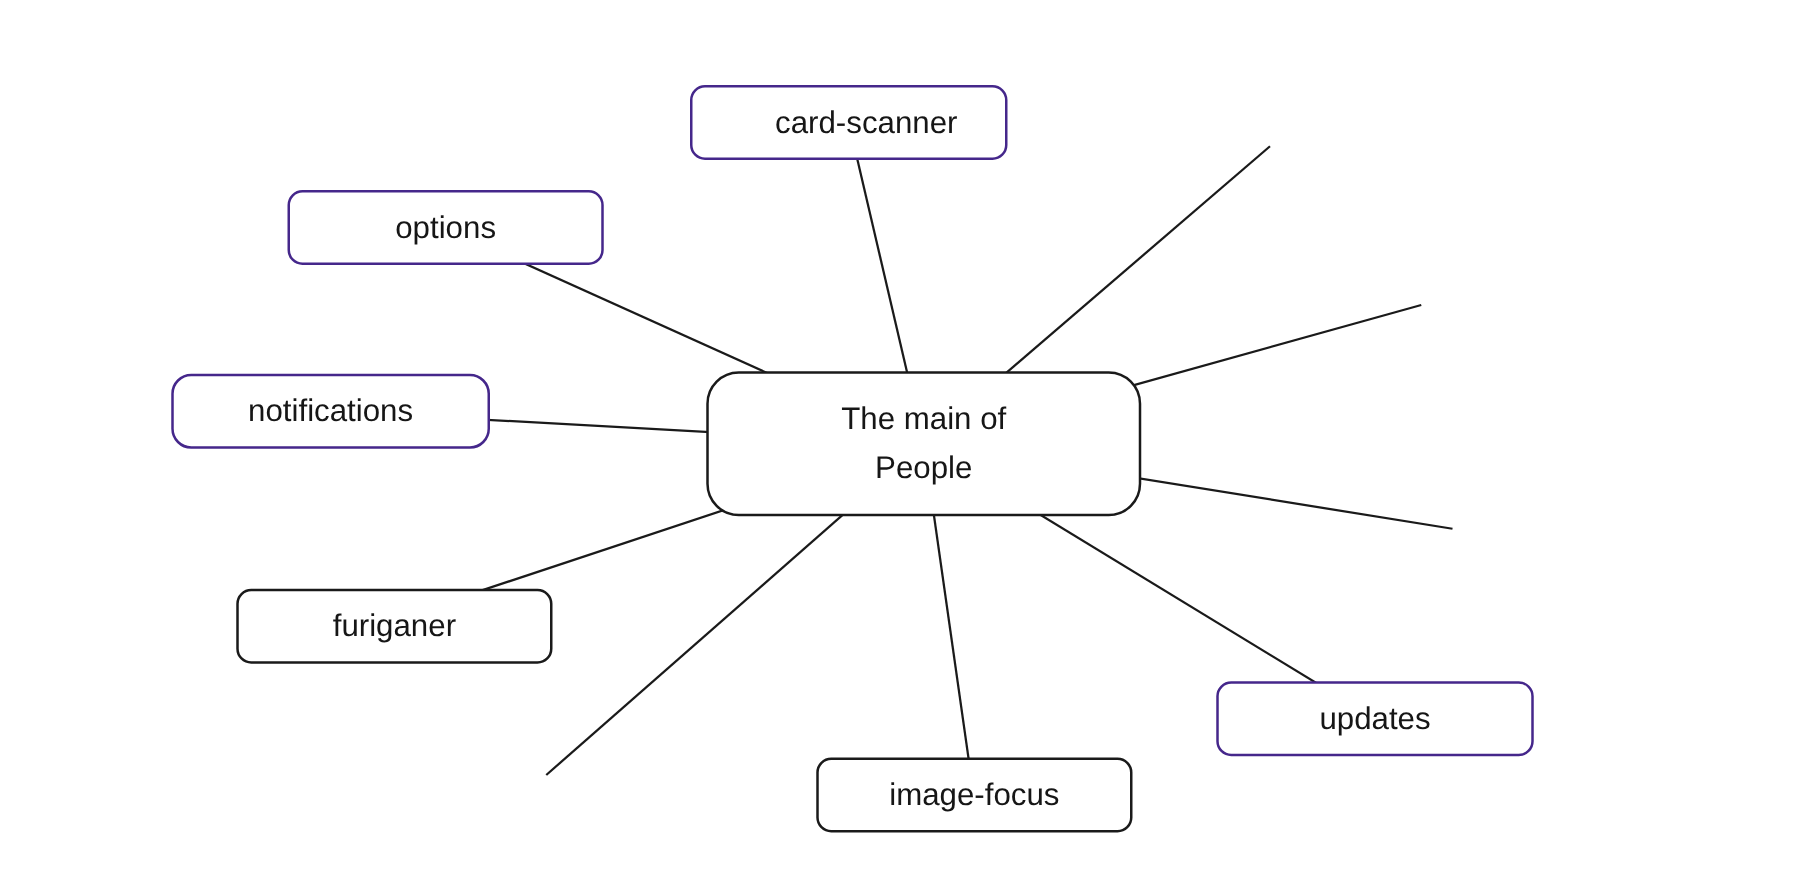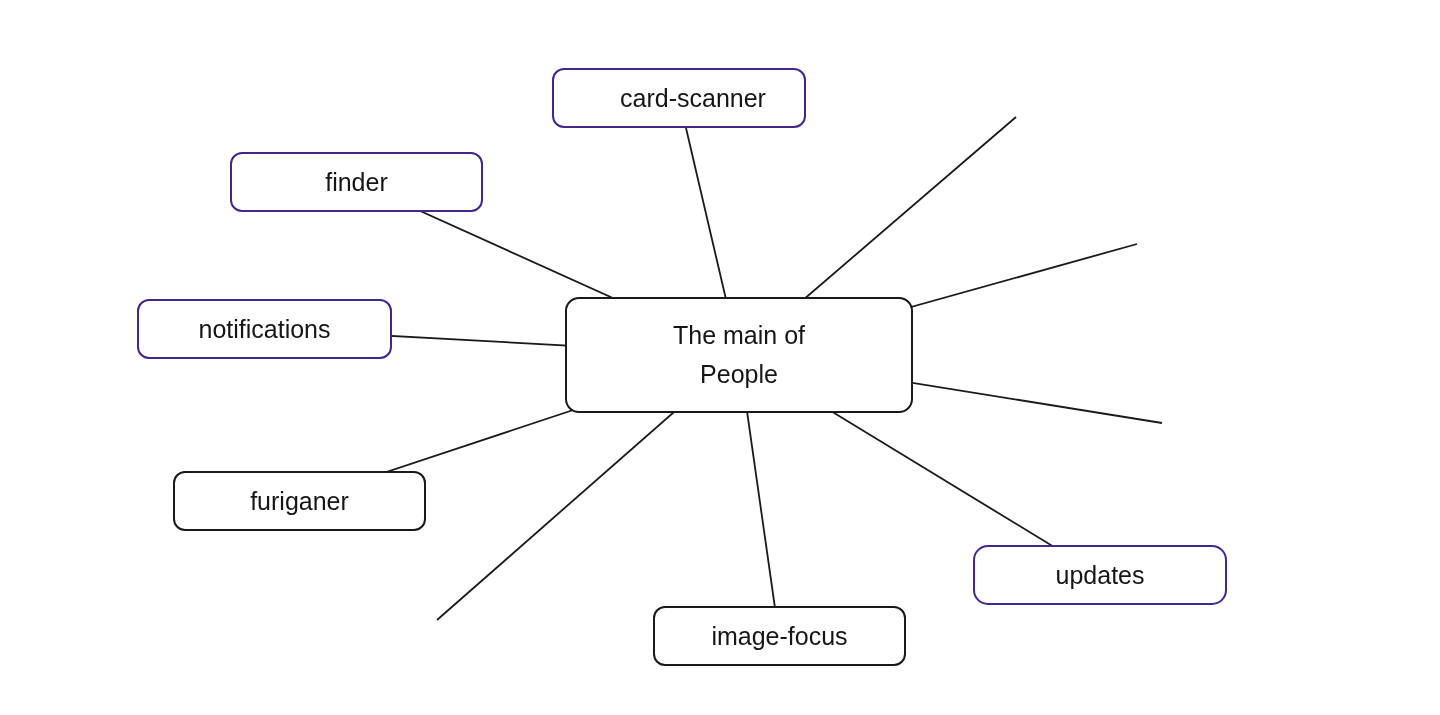--- a/index.html
+++ b/index.html
@@ -37,36 +37,36 @@
     display: flex;
     align-items: center;
     justify-content: center;
     font-size: 25px;
     color: #161616;
     box-sizing: border-box;
     white-space: nowrap;
   }
   .node.central {
     border-width: 2.5px;
-    border-radius: 14px;
+    border-radius: 26px;
     border-color: #1a1a1a;
     flex-direction: column;
     line-height: 1.55;
     z-index: 3;
   }
   
   .central      { left: 565px;  top: 297px; width: 348px; height: 116px; }
   .n-card       { left: 552px;  top: 68px;  width: 254px; height: 60px; padding-left: 28px; }
   .n-finder     { left: 889px;  top: 87px;  width: 254px; height: 60px; }
   .n-options    { left: 230px;  top: 152px; width: 253px; height: 60px; }
   .n-companies  { left: 1010px; top: 214px; width: 254px; height: 60px; }
   .n-notif      { left: 137px;  top: 299px; width: 255px; height: 60px; }
   .n-link       { left: 1035px; top: 393px; width: 255px; height: 60px; }
   .n-furiganer  { left: 173px;  top: 471px; width: 253px; height: 60px; }
-  .n-updates    { left: 973px;  top: 545px; width: 254px; height: 60px; border-radius: 15px; }
+  .n-updates    { left: 973px;  top: 545px; width: 254px; height: 60px; }
   .n-categ      { left: 310px;  top: 590px; width: 254px; height: 60px; }
   .n-image      { left: 653px;  top: 606px; width: 253px; height: 60px; }
 </style>
 </head>
 <body>
 
 <div class="canvas">
 
   <svg class="edges" viewBox="0 0 1440 715">
     <line x1="739" y1="355" x2="679" y2="98"></line>
@@ -85,30 +85,30 @@
     <span>The main of</span>
     <span>People</span>
   </div>
 
   <div class="node n-card" style="border-color: rgb(69, 39, 139);">
     <span>card-scanner</span>
   </div>
 
 
   <div class="node n-options" style="border-color: rgb(69, 39, 139);">
-    <span>finder</span>
+    <span>options</span>
   </div>
 
 
-  <div class="node n-notif" style="border-color: rgb(69, 39, 139);">
+  <div class="node n-notif" style="border-color: rgb(69, 39, 139); border-radius: 16px;">
     <span>notifications</span>
   </div>
 
 
-  <div class="node n-furiganer" style="border-color: rgb(26, 26, 26);">
+  <div class="node n-furiganer" style="border-color: rgb(26, 26, 26); margin-left: 16px;">
     <span>furiganer</span>
   </div>
 
   <div class="node n-updates" style="border-color: rgb(69, 39, 139);">
     <span>updates</span>
   </div>
 
 
   <div class="node n-image" style="border-color: rgb(26, 26, 26);">
     <span>image-focus</span>

